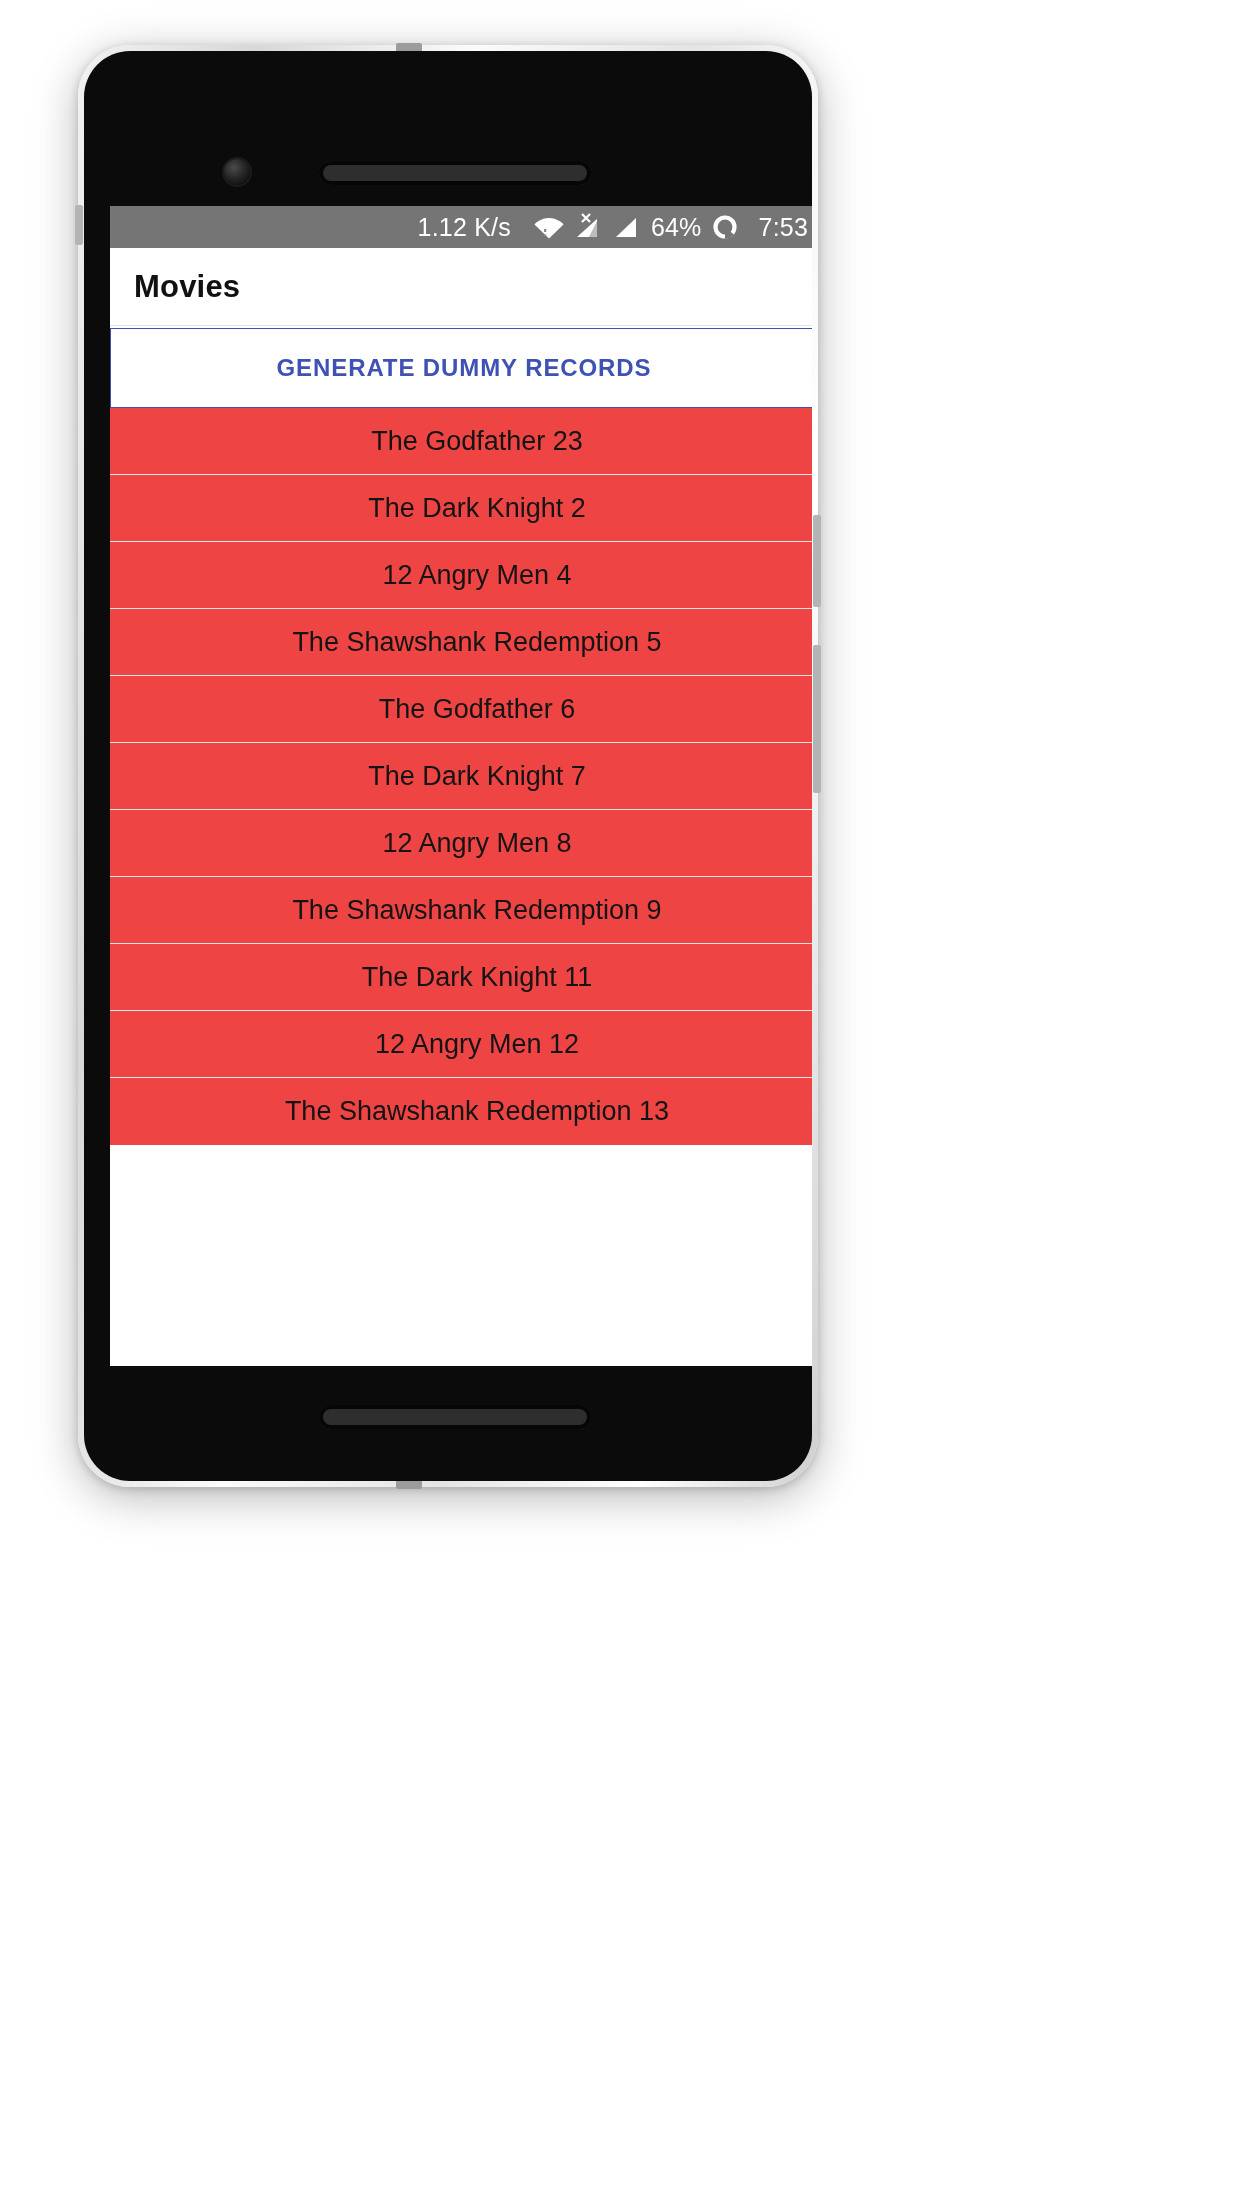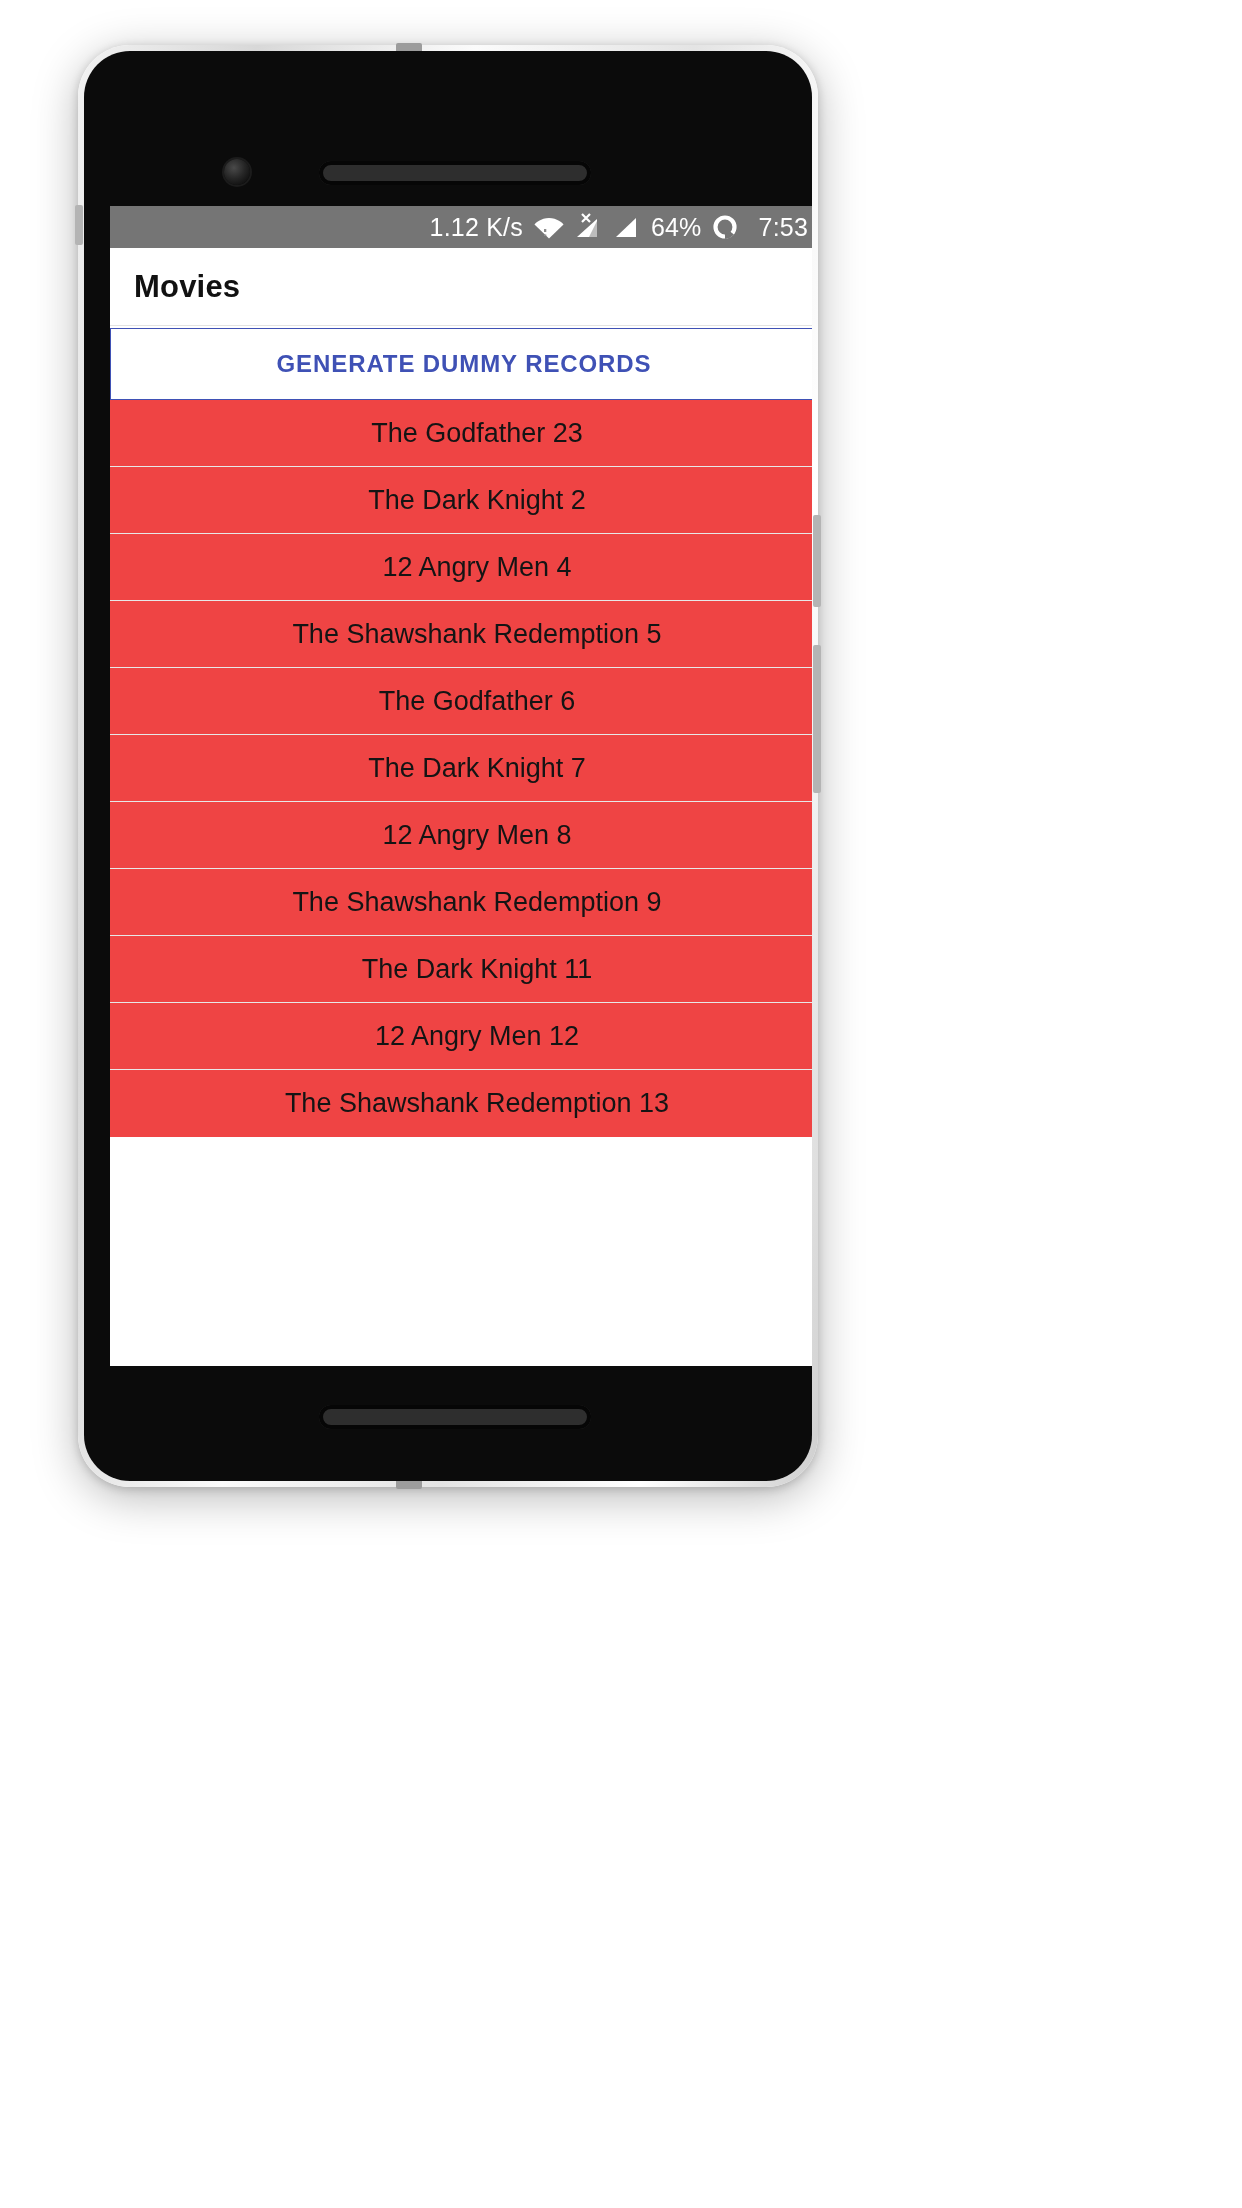--- a/index.html
+++ b/index.html
@@ -87,21 +87,21 @@
     height:42px;
     background:#757575;
     display:flex;
     align-items:center;
     justify-content:flex-end;
     padding-right:10px;
     color:#ffffff;
     font-size:25px;
     letter-spacing:.2px;
   }
-  #statusbar .netspeed { margin-right:11px; }
+  #statusbar .netspeed { margin-right:23px; }
   #statusbar .sb-icon { margin-right:9px; display:inline-flex; align-items:center; }
   #statusbar .battpct { margin-right:9px; }
   #statusbar .clock  { margin-left:11px; }
 
   
   #appbar {
     height:78px;
     background:#ffffff;
     display:flex;
     align-items:center;
@@ -113,21 +113,21 @@
     font-weight:bold;
     color:#111111;
     letter-spacing:.2px;
   }
 
   
   #gen-wrap { padding:2px 0 0 0; background:#ffffff; }
   #gen-btn {
     display:block;
     width:100%;
-    height:72px;
+    height:80px;
     background:#ffffff;
     border:1px solid #3f51b5;
     color:#3f51b5;
     font-family:"Liberation Sans", sans-serif;
     font-size:24px;
     font-weight:bold;
     letter-spacing:.9px;
     cursor:pointer;
   }
 

